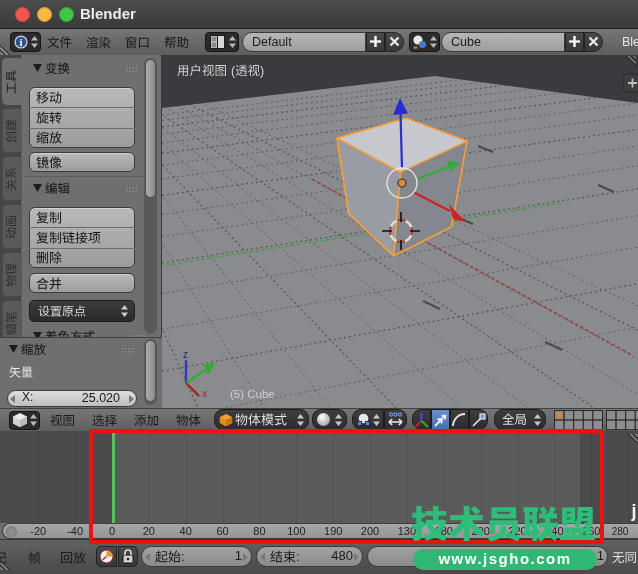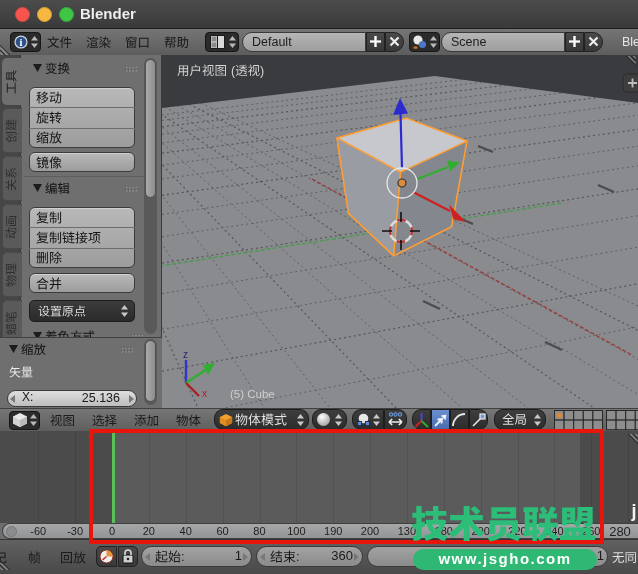--- a/index.html
+++ b/index.html
@@ -156,21 +156,21 @@
 <svg style="position:absolute;left:412px;top:34px" width="16" height="16" viewBox="0 0 16 16">
     <circle cx="6" cy="6" r="4.6" fill="#e8e8e8"></circle>
     <circle cx="10.5" cy="10.5" r="3.6" fill="#4a78c8"></circle>
     <rect x="1.5" y="12.5" width="4" height="2.2" fill="#d8781e" rx="1"></rect>
   </svg>
 <svg style="position:absolute;left:429px;top:35px" width="9.0" height="14" viewBox="0 0 9 14">
     <path d="M4.5 1 L8 5.6 L1 5.6 Z" fill="#b9b9b9"></path>
     <path d="M4.5 13 L8 8.4 L1 8.4 Z" fill="#b9b9b9"></path>
   </svg>
 <div style="position:absolute;left:441px;top:32px;width:124px;height:20px;background:linear-gradient(#b6b6b6,#9d9d9d);border:1px solid #3a3a3a;border-radius:10px 0 0 10px;box-sizing:border-box"></div>
-<div style="position:absolute;left:451px;top:33.0px;font-family:'Liberation Sans',sans-serif;font-size:12.5px;font-weight:normal;color:#1d1d1d;white-space:nowrap;line-height:18px">Scene</div>
+<div style="position:absolute;left:451px;top:33.0px;font-family:'Liberation Sans',sans-serif;font-size:12.5px;font-weight:normal;color:#1d1d1d;white-space:nowrap;line-height:18px">Cube</div>
 <div style="position:absolute;left:565px;top:32px;width:19px;height:20px;background:linear-gradient(#4a4a4a,#383838);border:1px solid #222;box-sizing:border-box"></div>
 <svg style="position:absolute;left:568px;top:35px" width="13" height="13" viewBox="0 0 13 13">
     <path d="M6.5 1 V12 M1 6.5 H12" stroke="#e2e2e2" stroke-width="2.6"></path>
     <path d="M6.5 1 V12 M1 6.5 H12" stroke="#fff" stroke-width="1.2"></path>
   </svg>
 <div style="position:absolute;left:584px;top:32px;width:19px;height:20px;background:linear-gradient(#4a4a4a,#383838);border:1px solid #222;border-radius:0 10px 10px 0;box-sizing:border-box"></div>
 <svg style="position:absolute;left:588px;top:36px" width="11" height="11" viewBox="0 0 11 11">
     <path d="M1.5 1.5 L9.5 9.5 M9.5 1.5 L1.5 9.5" stroke="#ededed" stroke-width="2.2"></path>
   </svg>
 <div style="position:absolute;left:622px;top:33.0px;font-family:'Liberation Sans',sans-serif;font-size:12.5px;font-weight:normal;color:#e6e6e6;white-space:nowrap;line-height:18px">Ble</div>
@@ -411,21 +411,21 @@
     <circle cx="12.200000000000001" cy="5.800000000000001" r="1" fill="#8d8d8d"></circle>
   </svg>
 <div style="position:absolute;left:9.0px;top:366.0px;width:24.0px;height:12px">
     <svg width="24.0" height="12" viewBox="0 -880 2000 1000" fill="#ececec" style="position:absolute;overflow:visible;">
       <use href="#r77E2" x="0"></use>
       <use href="#r91CF" x="1000"></use>
     </svg>
   </div>
 <div style="position:absolute;left:7px;top:390px;width:130px;height:17px;background:linear-gradient(#dedede,#bdbdbd);border:1px solid #3a3a3a;border-radius:8.5px;box-sizing:border-box"></div>
 <div style="position:absolute;left:22px;top:389.4px;font-family:'Liberation Sans',sans-serif;font-size:12px;font-weight:normal;color:#1a1a1a;white-space:nowrap;line-height:17px">X:</div>
-<div style="position:absolute;left:120px;top:389.0px;font-family:'Liberation Sans',sans-serif;font-size:12.5px;font-weight:normal;color:#1a1a1a;transform:translateX(-100%);white-space:nowrap;line-height:18px">25.136</div>
+<div style="position:absolute;left:120px;top:389.0px;font-family:'Liberation Sans',sans-serif;font-size:12.5px;font-weight:normal;color:#1a1a1a;transform:translateX(-100%);white-space:nowrap;line-height:18px">25.020</div>
 <svg style="position:absolute;left:10px;top:394.5px" width="124" height="8" viewBox="0 0 124 8">
     <path d="M5 0 L0 4 L5 8 Z" fill="#77777a"></path>
     <path d="M119 0 L124 4 L119 8 Z" fill="#77777a"></path>
   </svg>
 <div style="position:absolute;left:143.5px;top:339px;width:13px;height:66px;background:#595959;border-radius:6.5px"></div>
 <div style="position:absolute;left:144.5px;top:340px;width:11px;height:62px;background:linear-gradient(90deg,#a9a9a9,#8d8d8d);border-radius:5.5px;border:1px solid #515151;box-sizing:border-box"></div>
 <svg style="position:absolute;left:162px;top:55px" width="476" height="353" viewBox="0 0 476 353">
     <defs>
       <clipPath id="vpclip">
         <rect x="0" y="0" width="476" height="353"></rect>
@@ -667,37 +667,37 @@
 <div style="position:absolute;left:406.9px;top:431px;width:1px;height:92px;background:#525252"></div>
 <div style="position:absolute;left:443.8px;top:431px;width:1px;height:92px;background:#525252"></div>
 <div style="position:absolute;left:480.7px;top:431px;width:1px;height:92px;background:#525252"></div>
 <div style="position:absolute;left:517.5px;top:431px;width:1px;height:92px;background:#525252"></div>
 <div style="position:absolute;left:554.4px;top:431px;width:1px;height:92px;background:#525252"></div>
 <div style="position:absolute;left:591.3px;top:431px;width:1px;height:92px;background:#444"></div>
 <div style="position:absolute;left:628.1px;top:431px;width:1px;height:92px;background:#444"></div>
 <div style="position:absolute;left:112px;top:431px;width:3px;height:96px;background:#59c158"></div>
 <div style="position:absolute;left:2px;top:523px;width:636px;height:16px;background:linear-gradient(#a6a7a9,#939496);border-radius:8px 0 0 8px;border:1px solid #3f3f3f;border-right:none;box-sizing:border-box"></div>
 <div style="position:absolute;left:5.5px;top:526px;width:11px;height:11px;border-radius:50%;background:#8b8c8e;border:1px solid #76777a;box-sizing:border-box"></div>
-<div style="position:absolute;left:38.268px;top:523.6px;font-family:'Liberation Sans',sans-serif;font-size:11px;font-weight:normal;color:#1e1e1e;transform:translateX(-50%);white-space:nowrap;line-height:15px">-60</div>
-<div style="position:absolute;left:75.134px;top:523.6px;font-family:'Liberation Sans',sans-serif;font-size:11px;font-weight:normal;color:#1e1e1e;transform:translateX(-50%);white-space:nowrap;line-height:15px">-30</div>
+<div style="position:absolute;left:38.268px;top:523.6px;font-family:'Liberation Sans',sans-serif;font-size:11px;font-weight:normal;color:#1e1e1e;transform:translateX(-50%);white-space:nowrap;line-height:15px">-20</div>
+<div style="position:absolute;left:75.134px;top:523.6px;font-family:'Liberation Sans',sans-serif;font-size:11px;font-weight:normal;color:#1e1e1e;transform:translateX(-50%);white-space:nowrap;line-height:15px">-40</div>
 <div style="position:absolute;left:112.0px;top:523.6px;font-family:'Liberation Sans',sans-serif;font-size:11px;font-weight:normal;color:#1e1e1e;transform:translateX(-50%);white-space:nowrap;line-height:15px">0</div>
 <div style="position:absolute;left:148.86599999999999px;top:523.6px;font-family:'Liberation Sans',sans-serif;font-size:11px;font-weight:normal;color:#1e1e1e;transform:translateX(-50%);white-space:nowrap;line-height:15px">20</div>
 <div style="position:absolute;left:185.732px;top:523.6px;font-family:'Liberation Sans',sans-serif;font-size:11px;font-weight:normal;color:#1e1e1e;transform:translateX(-50%);white-space:nowrap;line-height:15px">40</div>
 <div style="position:absolute;left:222.598px;top:523.6px;font-family:'Liberation Sans',sans-serif;font-size:11px;font-weight:normal;color:#1e1e1e;transform:translateX(-50%);white-space:nowrap;line-height:15px">60</div>
 <div style="position:absolute;left:259.464px;top:523.6px;font-family:'Liberation Sans',sans-serif;font-size:11px;font-weight:normal;color:#1e1e1e;transform:translateX(-50%);white-space:nowrap;line-height:15px">80</div>
 <div style="position:absolute;left:296.33px;top:523.6px;font-family:'Liberation Sans',sans-serif;font-size:11px;font-weight:normal;color:#1e1e1e;transform:translateX(-50%);white-space:nowrap;line-height:15px">100</div>
 <div style="position:absolute;left:333.196px;top:523.6px;font-family:'Liberation Sans',sans-serif;font-size:11px;font-weight:normal;color:#1e1e1e;transform:translateX(-50%);white-space:nowrap;line-height:15px">190</div>
 <div style="position:absolute;left:370.062px;top:523.6px;font-family:'Liberation Sans',sans-serif;font-size:11px;font-weight:normal;color:#1e1e1e;transform:translateX(-50%);white-space:nowrap;line-height:15px">200</div>
 <div style="position:absolute;left:406.928px;top:523.6px;font-family:'Liberation Sans',sans-serif;font-size:11px;font-weight:normal;color:#1e1e1e;transform:translateX(-50%);white-space:nowrap;line-height:15px">130</div>
 <div style="position:absolute;left:443.794px;top:523.6px;font-family:'Liberation Sans',sans-serif;font-size:11px;font-weight:normal;color:#1e1e1e;transform:translateX(-50%);white-space:nowrap;line-height:15px">180</div>
 <div style="position:absolute;left:480.65999999999997px;top:523.6px;font-family:'Liberation Sans',sans-serif;font-size:11px;font-weight:normal;color:#1e1e1e;transform:translateX(-50%);white-space:nowrap;line-height:15px">200</div>
 <div style="position:absolute;left:517.5260000000001px;top:523.6px;font-family:'Liberation Sans',sans-serif;font-size:11px;font-weight:normal;color:#1e1e1e;transform:translateX(-50%);white-space:nowrap;line-height:15px">220</div>
 <div style="position:absolute;left:554.392px;top:523.6px;font-family:'Liberation Sans',sans-serif;font-size:11px;font-weight:normal;color:#1e1e1e;transform:translateX(-50%);white-space:nowrap;line-height:15px">240</div>
 <div style="position:absolute;left:591.258px;top:523.6px;font-family:'Liberation Sans',sans-serif;font-size:11px;font-weight:normal;color:#1e1e1e;transform:translateX(-50%);white-space:nowrap;line-height:15px">260</div>
-<div style="position:absolute;left:620px;top:523.6px;font-family:'Liberation Sans',sans-serif;font-size:13px;font-weight:normal;color:#1e1e1e;transform:translateX(-50%);white-space:nowrap;line-height:15px">280</div>
+<div style="position:absolute;left:620px;top:523.6px;font-family:'Liberation Sans',sans-serif;font-size:10px;font-weight:normal;color:#1e1e1e;transform:translateX(-50%);white-space:nowrap;line-height:15px">280</div>
 <div style="position:absolute;left:0;top:539px;width:638px;height:35px;background:linear-gradient(#616161,#494949);border-top:1px solid #343434;box-sizing:border-box"></div>
 <div style="position:absolute;left:-6.0px;top:550.5px;width:13.0px;height:13px">
     <svg width="13.0" height="13" viewBox="0 -880 1000 1000" fill="#1c1c1c" style="position:absolute;overflow:visible;">
       <use href="#r8BB0" x="0"></use>
     </svg>
   </div>
 <div style="position:absolute;left:28.0px;top:550.5px;width:13.0px;height:13px">
     <svg width="13.0" height="13" viewBox="0 -880 1000 1000" fill="#1c1c1c" style="position:absolute;overflow:visible;">
       <use href="#r5E27" x="0"></use>
     </svg>
@@ -734,21 +734,21 @@
     <path d="M98 0 L103 4 L98 8 Z" fill="#77777a"></path>
   </svg>
 <div style="position:absolute;left:256px;top:546px;width:107px;height:21px;background:linear-gradient(#a2a2a2,#8b8b8b);border:1px solid #3a3a3a;border-radius:10.5px;box-sizing:border-box"></div>
 <div style="position:absolute;left:270.0px;top:550.0px;width:29.6px;height:13px">
     <svg width="29.6" height="13" viewBox="0 -880 2278 1000" fill="#1b1b1b" style="position:absolute;overflow:visible;">
       <use href="#r7ED3" x="0"></use>
       <use href="#r675F" x="1000"></use>
       <text x="2000" y="0" font-size="1000" font-family="Liberation Sans">:</text>
     </svg>
   </div>
-<div style="position:absolute;left:353px;top:547.1px;font-family:'Liberation Sans',sans-serif;font-size:13px;font-weight:normal;color:#1b1b1b;transform:translateX(-100%);white-space:nowrap;line-height:18px">360</div>
+<div style="position:absolute;left:353px;top:547.1px;font-family:'Liberation Sans',sans-serif;font-size:13px;font-weight:normal;color:#1b1b1b;transform:translateX(-100%);white-space:nowrap;line-height:18px">480</div>
 <svg style="position:absolute;left:260px;top:552.5px" width="99" height="8" viewBox="0 0 99 8">
     <path d="M5 0 L0 4 L5 8 Z" fill="#77777a"></path>
     <path d="M94 0 L99 4 L94 8 Z" fill="#77777a"></path>
   </svg>
 <div style="position:absolute;left:367px;top:546px;width:241px;height:21px;background:linear-gradient(#a2a2a2,#8b8b8b);border:1px solid #3a3a3a;border-radius:10.5px;box-sizing:border-box"></div>
 <div style="position:absolute;left:604px;top:547.1px;font-family:'Liberation Sans',sans-serif;font-size:13px;font-weight:normal;color:#1b1b1b;transform:translateX(-100%);white-space:nowrap;line-height:18px">1</div>
 <div style="position:absolute;left:612.0px;top:551.2px;width:25.0px;height:12.5px">
     <svg width="25.0" height="12.5" viewBox="0 -880 2000 1000" fill="#e2e2e2" style="position:absolute;overflow:visible;">
       <use href="#r65E0" x="0"></use>
       <use href="#r540C" x="1000"></use>

